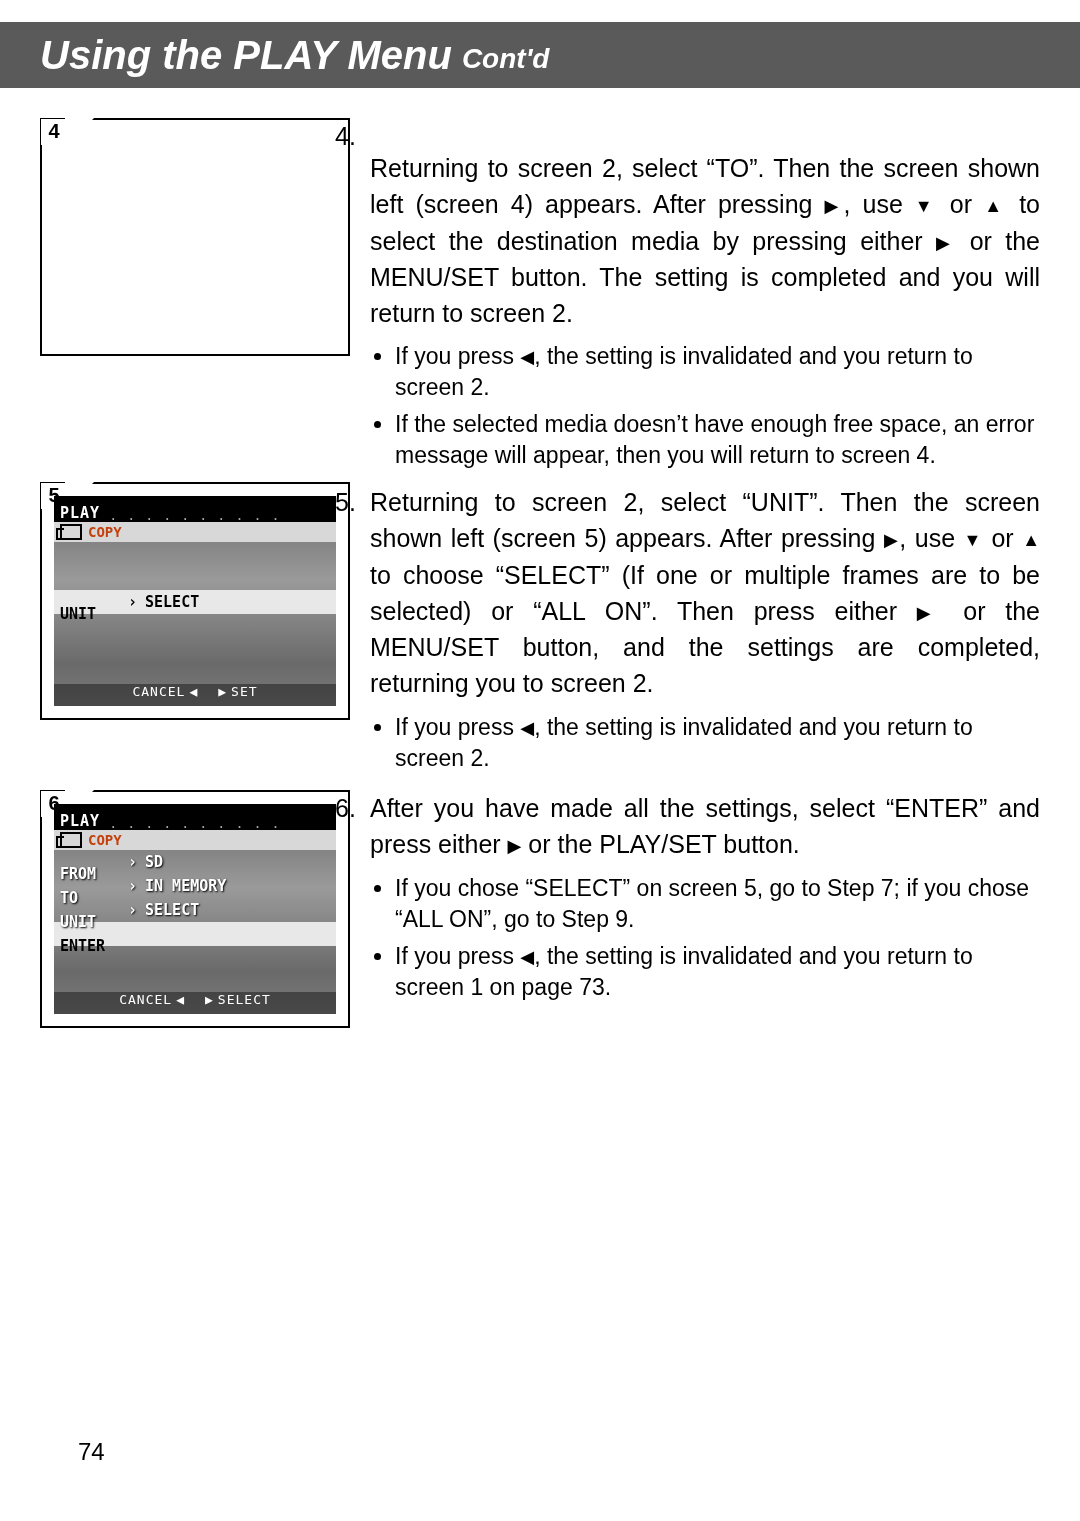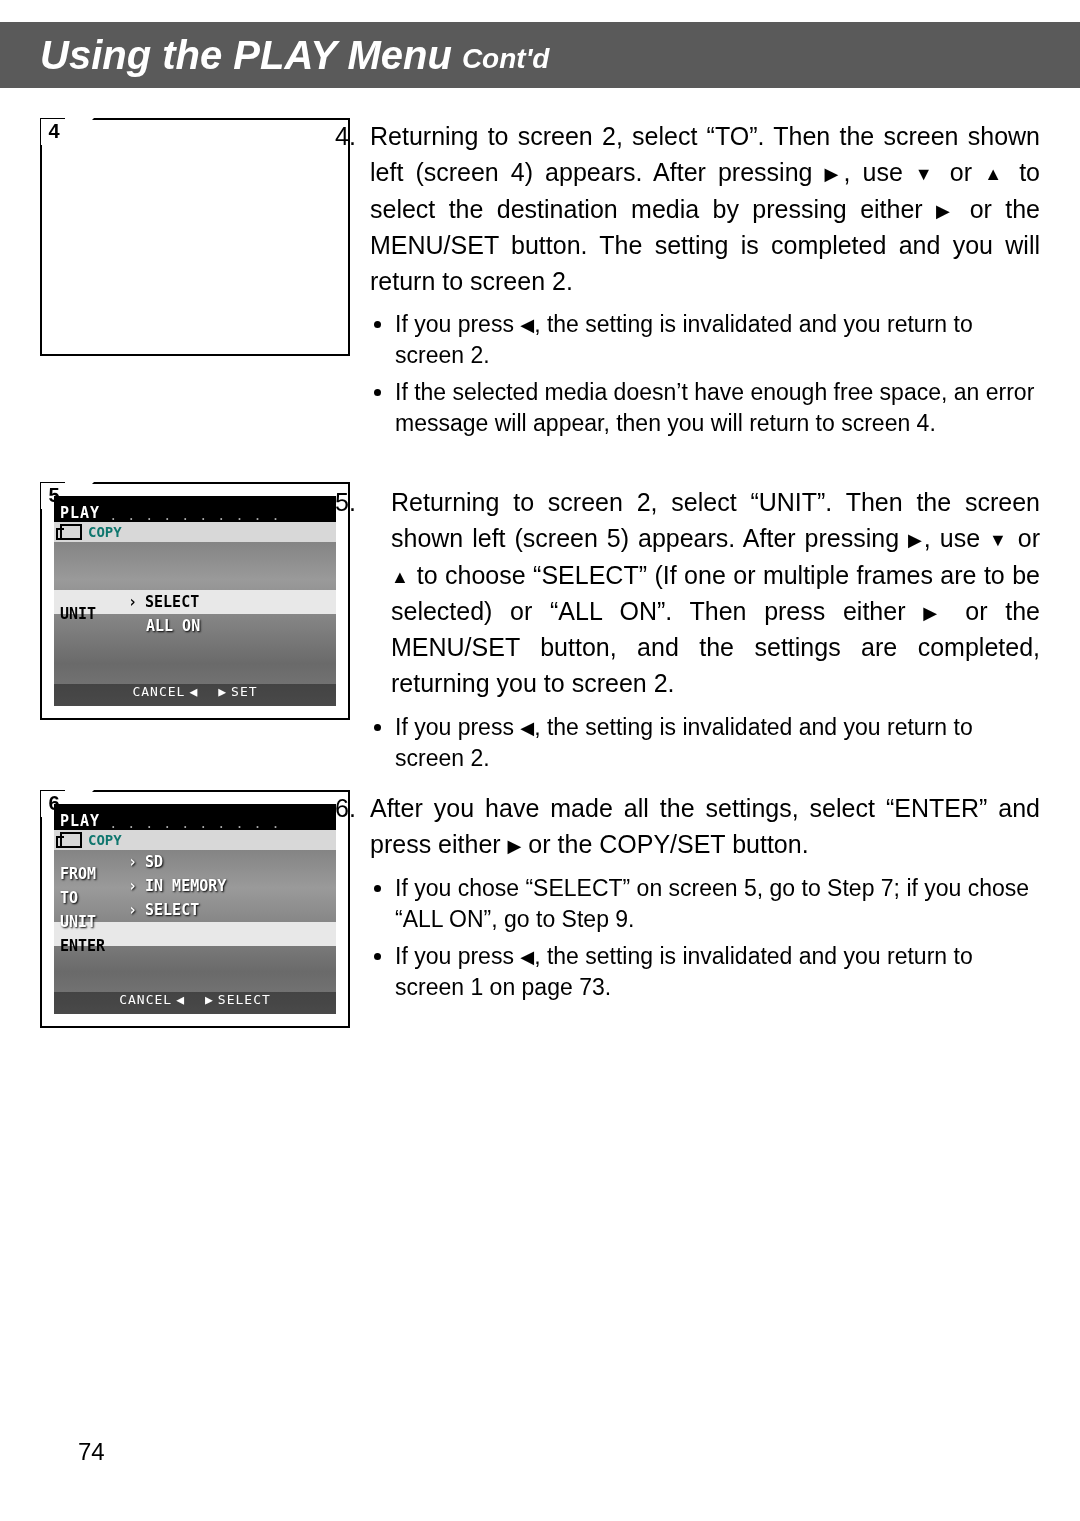--- a/index.html
+++ b/index.html
@@ -113,21 +113,21 @@
     background:#000;
     display:flex;
     align-items:flex-end;
     padding:0 6px;
     font-weight:bold;
     letter-spacing:1px;
   }
   .lcd .hdr .rest{flex:1;text-align:left;color:#aaa;letter-spacing:3px;margin-left:10px;font-size:10px;}
   .lcd .tab{
     background:#d8d8d8;
-    color:#0f766e;
+    color:#c2410c;
     height:20px;
     display:flex;
     align-items:center;
     padding:0 6px;
     font-weight:bold;
     font-size:14px;
   }
   .lcd .tab .ico{
     width:18px;height:12px;border:2px solid #000;margin-right:6px;position:relative;
   }
@@ -178,23 +178,20 @@
     <div class="tab">
         <span class="ico"></span>
         <span>COPY</span>
       </div>
     <div style="height:48px;"></div>
     <div class="row hl">
       <span class="l">UNIT</span>
       <span class="arr">›</span>
       <span class="v">SELECT</span>
     </div>
-    <div class="row opt">
-      <span class="v">ALL ON</span>
-    </div>
     <div class="foot">
       <span>CANCEL</span>
       <span style="margin-left:4px;">◀</span>
       <span class="gap"></span>
       <span>▶</span>
       <span style="margin-left:4px;">SET</span>
     </div>
   </div>
 </div>
 
@@ -234,47 +231,47 @@
       <span>▶</span>
       <span style="margin-left:4px;">SELECT</span>
     </div>
   </div>
 </div>
 
 <div class="col-right">
 
   <div class="step" style="top:118px;">
     <span class="num">4.</span>
-    <p style="text-align:justify;">
+    <p style="text-align:justify;margin-top:32px;">
       <span>Returning to screen 2, select “TO”. Then the screen shown left (screen 4) appears. After pressing </span><span class="tri">▶</span><span>, use </span><span class="tri">▼</span><span> or </span><span class="tri">▲</span><span> to select the destination media by pressing either </span><span class="tri">▶</span><span> or the MENU/SET button. The setting is completed and you will return to screen 2.</span>
     </p>
     <ul class="bullets">
       <li>
         <span>If you press </span><span class="tri">◀</span><span>, the setting is invalidated and you return to screen 2.</span>
       </li>
       <li>If the selected media doesn’t have enough free space, an error message will appear, then you will return to screen 4.</li>
     </ul>
   </div>
 
   <div class="step" style="top:484px;">
     <span class="num">5.</span>
-    <p style="text-align:justify;margin-left:21px;">
+    <p style="text-align:justify;">
       <span>Returning to screen 2, select “UNIT”. Then the screen shown left (screen 5) appears. After pressing </span><span class="tri">▶</span><span>, use </span><span class="tri">▼</span><span> or </span><span class="tri">▲</span><span> to choose “SELECT” (If one or multiple frames are to be selected) or “ALL ON”. Then press either </span><span class="tri">▶</span><span> or the MENU/SET button, and the settings are completed, returning you to screen 2.</span>
     </p>
     <ul class="bullets">
       <li>
         <span>If you press </span><span class="tri">◀</span><span>, the setting is invalidated and you return to screen 2.</span>
       </li>
     </ul>
   </div>
 
   <div class="step" style="top:790px;">
     <span class="num">6.</span>
     <p style="text-align:justify;">
-      <span>After you have made all the settings, select “ENTER” and press either </span><span class="tri">▶</span><span> or the COPY/SET button.</span>
+      <span>After you have made all the settings, select “ENTER” and press either </span><span class="tri">▶</span><span> or the PLAY/SET button.</span>
     </p>
     <ul class="bullets">
       <li>If you chose “SELECT” on screen 5, go to Step 7; if you chose “ALL ON”, go to Step 9.</li>
       <li>
         <span>If you press </span><span class="tri">◀</span><span>, the setting is invalidated and you return to screen 1 on page 73.</span>
       </li>
     </ul>
   </div>
 
 </div>

